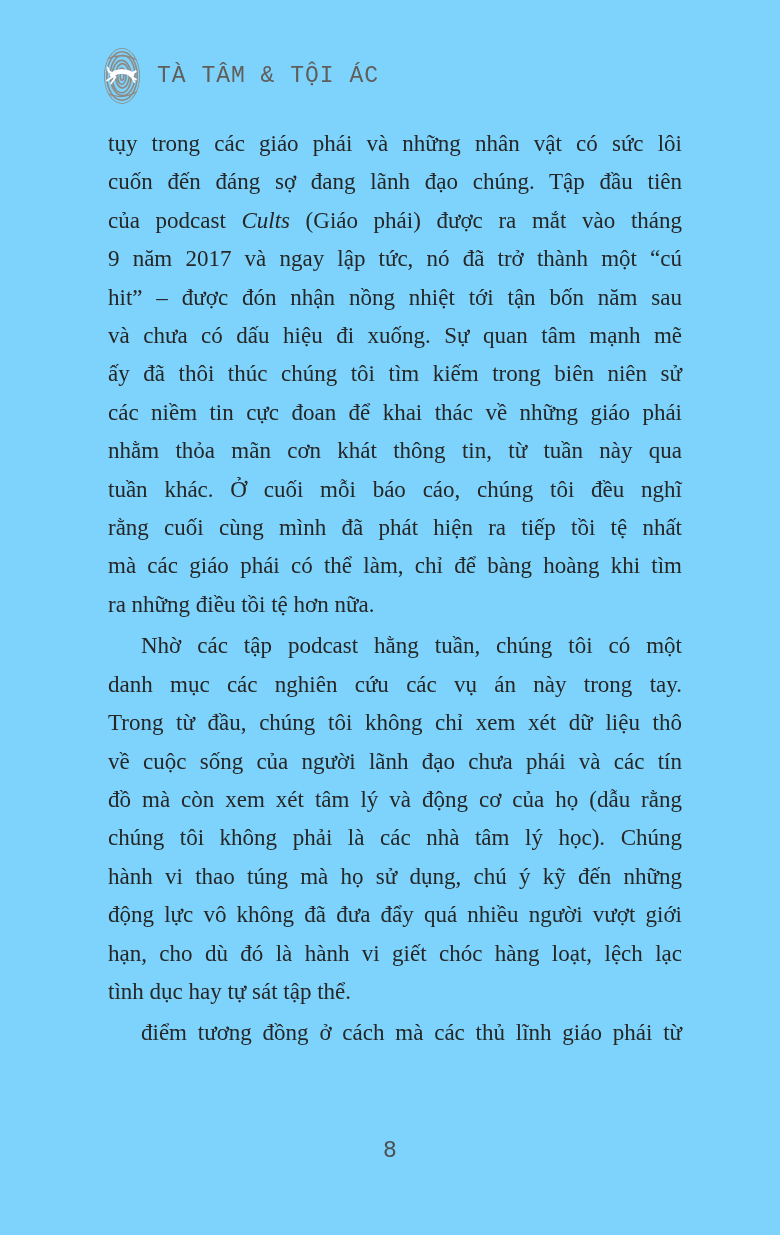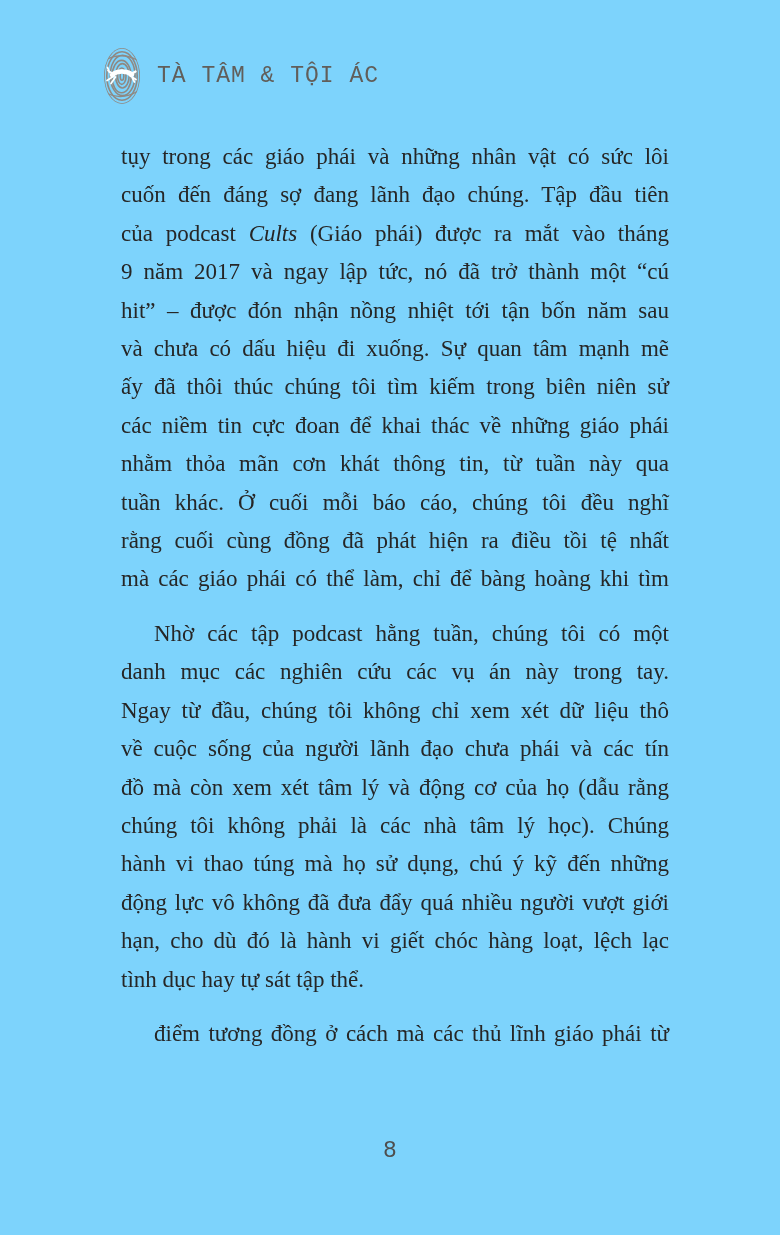--- a/index.html
+++ b/index.html
@@ -29,21 +29,21 @@
   }
   .body {
     position: absolute;
     left: 105px;
     top: 122px;
     width: 580px;
     font-size: 23px;
     line-height: 38.4px;
     color: #262626;
   }
-  .para { margin: 16px; }
+  .para { margin: 3px; }
   .line { text-align: justify; text-align-last: justify; }
   .line.lastline { text-align-last: left; }
   .para.indent .line:first-child { text-indent: 33px; }
   .italic { font-style: italic; }
   .footer {
     position: absolute;
     left: 0;
     top: 1138px;
     width: 100%;
     text-align: center;
@@ -91,27 +91,28 @@
         <div class="line"><span>tụy trong các giáo phái và những nhân vật có sức lôi</span></div>
         <div class="line"><span>cuốn đến đáng sợ đang lãnh đạo chúng. Tập đầu tiên</span></div>
         <div class="line"><span>của podcast </span><span class="italic">Cults</span><span> (Giáo phái) được ra mắt vào tháng</span></div>
         <div class="line"><span>9 năm 2017 và ngay lập tức, nó đã trở thành một “cú</span></div>
         <div class="line"><span>hit” – được đón nhận nồng nhiệt tới tận bốn năm sau</span></div>
         <div class="line"><span>và chưa có dấu hiệu đi xuống. Sự quan tâm mạnh mẽ</span></div>
         <div class="line"><span>ấy đã thôi thúc chúng tôi tìm kiếm trong biên niên sử</span></div>
         <div class="line"><span>các niềm tin cực đoan để khai thác về những giáo phái</span></div>
         <div class="line"><span>nhằm thỏa mãn cơn khát thông tin, từ tuần này qua</span></div>
         <div class="line"><span>tuần khác. Ở cuối mỗi báo cáo, chúng tôi đều nghĩ</span></div>
-        <div class="line"><span>rằng cuối cùng đồng đã phát hiện ra điều tồi tệ nhất</span></div>
+        <div class="line"><span>rằng cuối cùng mình đã phát hiện ra tiếp tồi tệ nhất</span></div>
         <div class="line"><span>mà các giáo phái có thể làm, chỉ để bàng hoàng khi tìm</span></div>
+        <div class="line lastline"><span>ra những điều tồi tệ hơn nữa.</span></div>
       </div>
       <div class="para indent">
         <div class="line"><span>Nhờ các tập podcast hằng tuần, chúng tôi có một</span></div>
         <div class="line"><span>danh mục các nghiên cứu các vụ án này trong tay.</span></div>
-        <div class="line"><span>Ngay từ đầu, chúng tôi không chỉ xem xét dữ liệu thô</span></div>
+        <div class="line"><span>Trong từ đầu, chúng tôi không chỉ xem xét dữ liệu thô</span></div>
         <div class="line"><span>về cuộc sống của người lãnh đạo chưa phái và các tín</span></div>
         <div class="line"><span>đồ mà còn xem xét tâm lý và động cơ của họ (dẫu rằng</span></div>
         <div class="line"><span>chúng tôi không phải là các nhà tâm lý học). Chúng</span></div>
         <div class="line"><span>hành vi thao túng mà họ sử dụng, chú ý kỹ đến những</span></div>
         <div class="line"><span>động lực vô không đã đưa đẩy quá nhiều người vượt giới</span></div>
         <div class="line"><span>hạn, cho dù đó là hành vi giết chóc hàng loạt, lệch lạc</span></div>
         <div class="line lastline"><span>tình dục hay tự sát tập thể.</span></div>
       </div>
       <div class="para indent">
         <div class="line"><span>điểm tương đồng ở cách mà các thủ lĩnh giáo phái từ</span></div>

